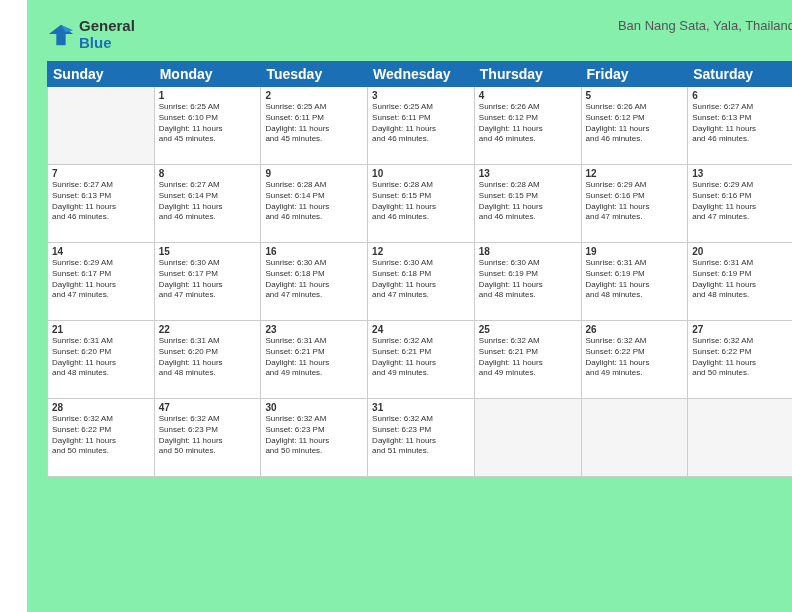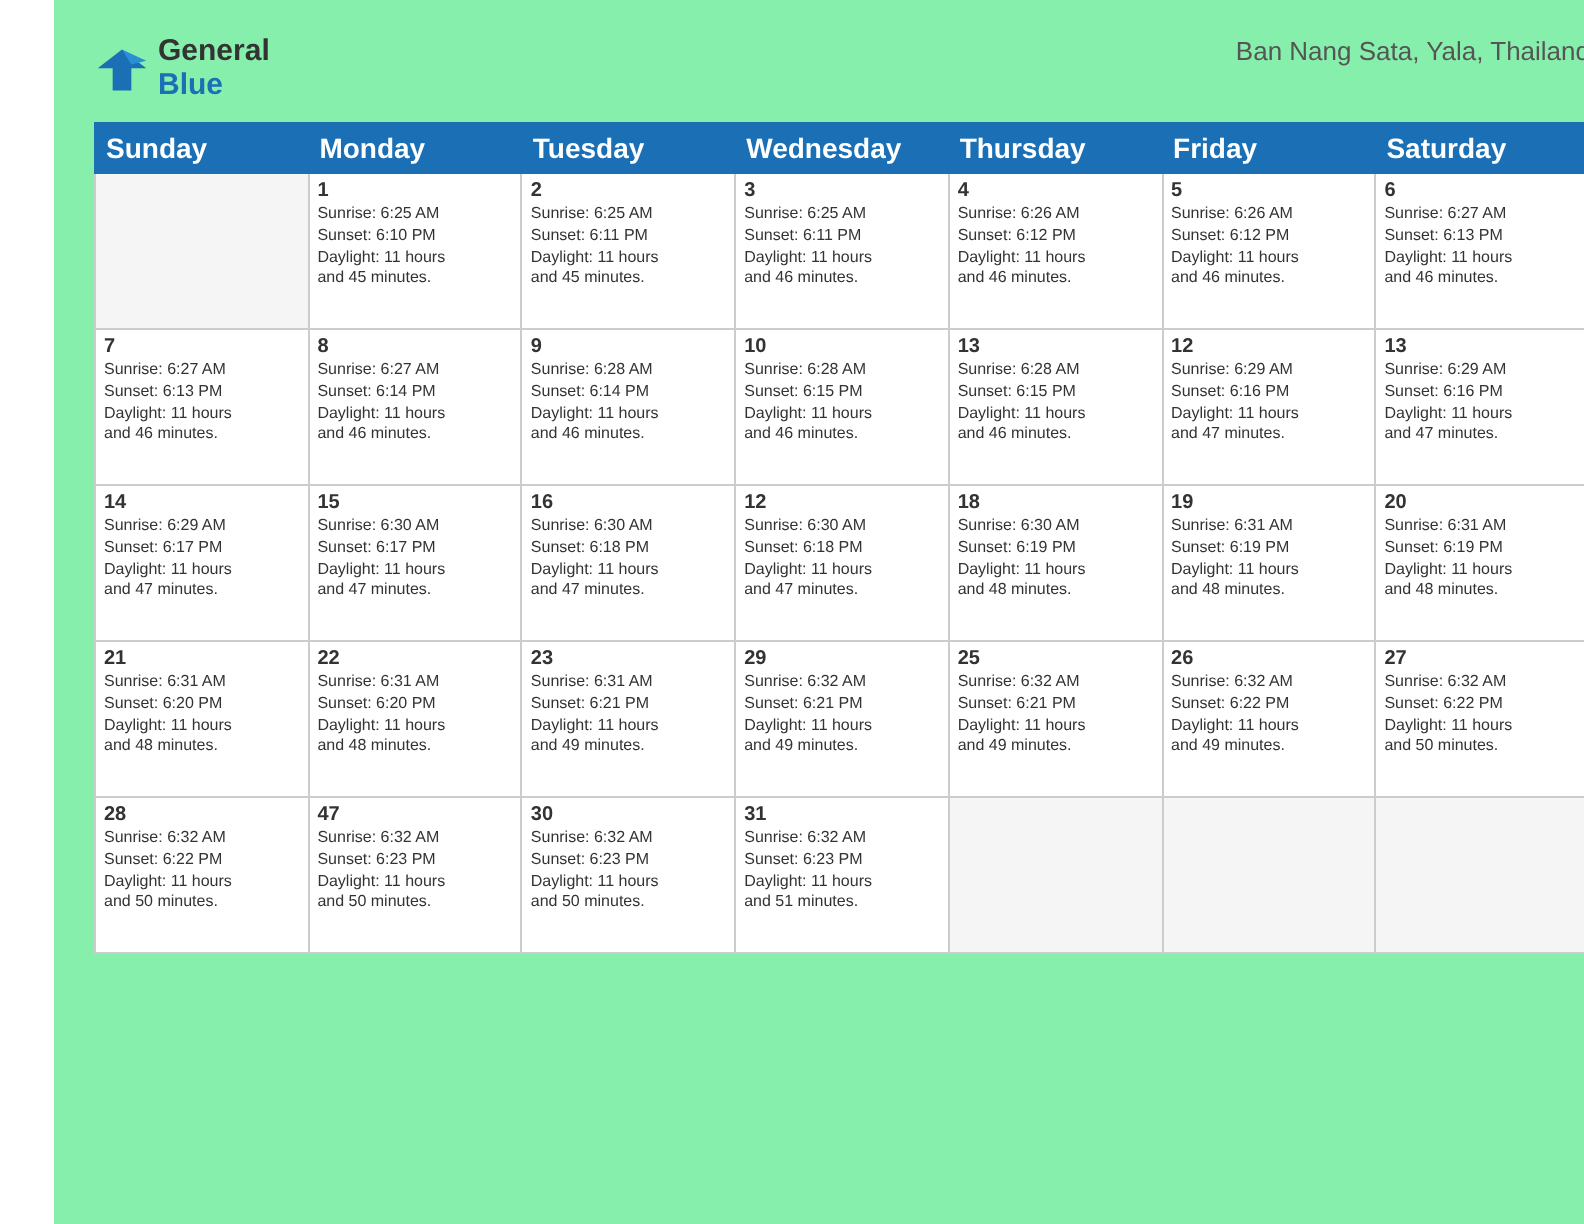--- a/index.html
+++ b/index.html
@@ -295,21 +295,21 @@
 and 48 minutes.</div>
           </td>
           <td>
             <span class="day-num">23</span>
             <div class="day-info" style="white-space: pre-line;">Sunrise: 6:31 AM
 Sunset: 6:21 PM
 Daylight: 11 hours
 and 49 minutes.</div>
           </td>
           <td>
-            <span class="day-num">29</span>
+            <span class="day-num">24</span>
             <div class="day-info" style="white-space: pre-line;">Sunrise: 6:32 AM
 Sunset: 6:21 PM
 Daylight: 11 hours
 and 49 minutes.</div>
           </td>
           <td>
             <span class="day-num">25</span>
             <div class="day-info" style="white-space: pre-line;">Sunrise: 6:32 AM
 Sunset: 6:21 PM
 Daylight: 11 hours

